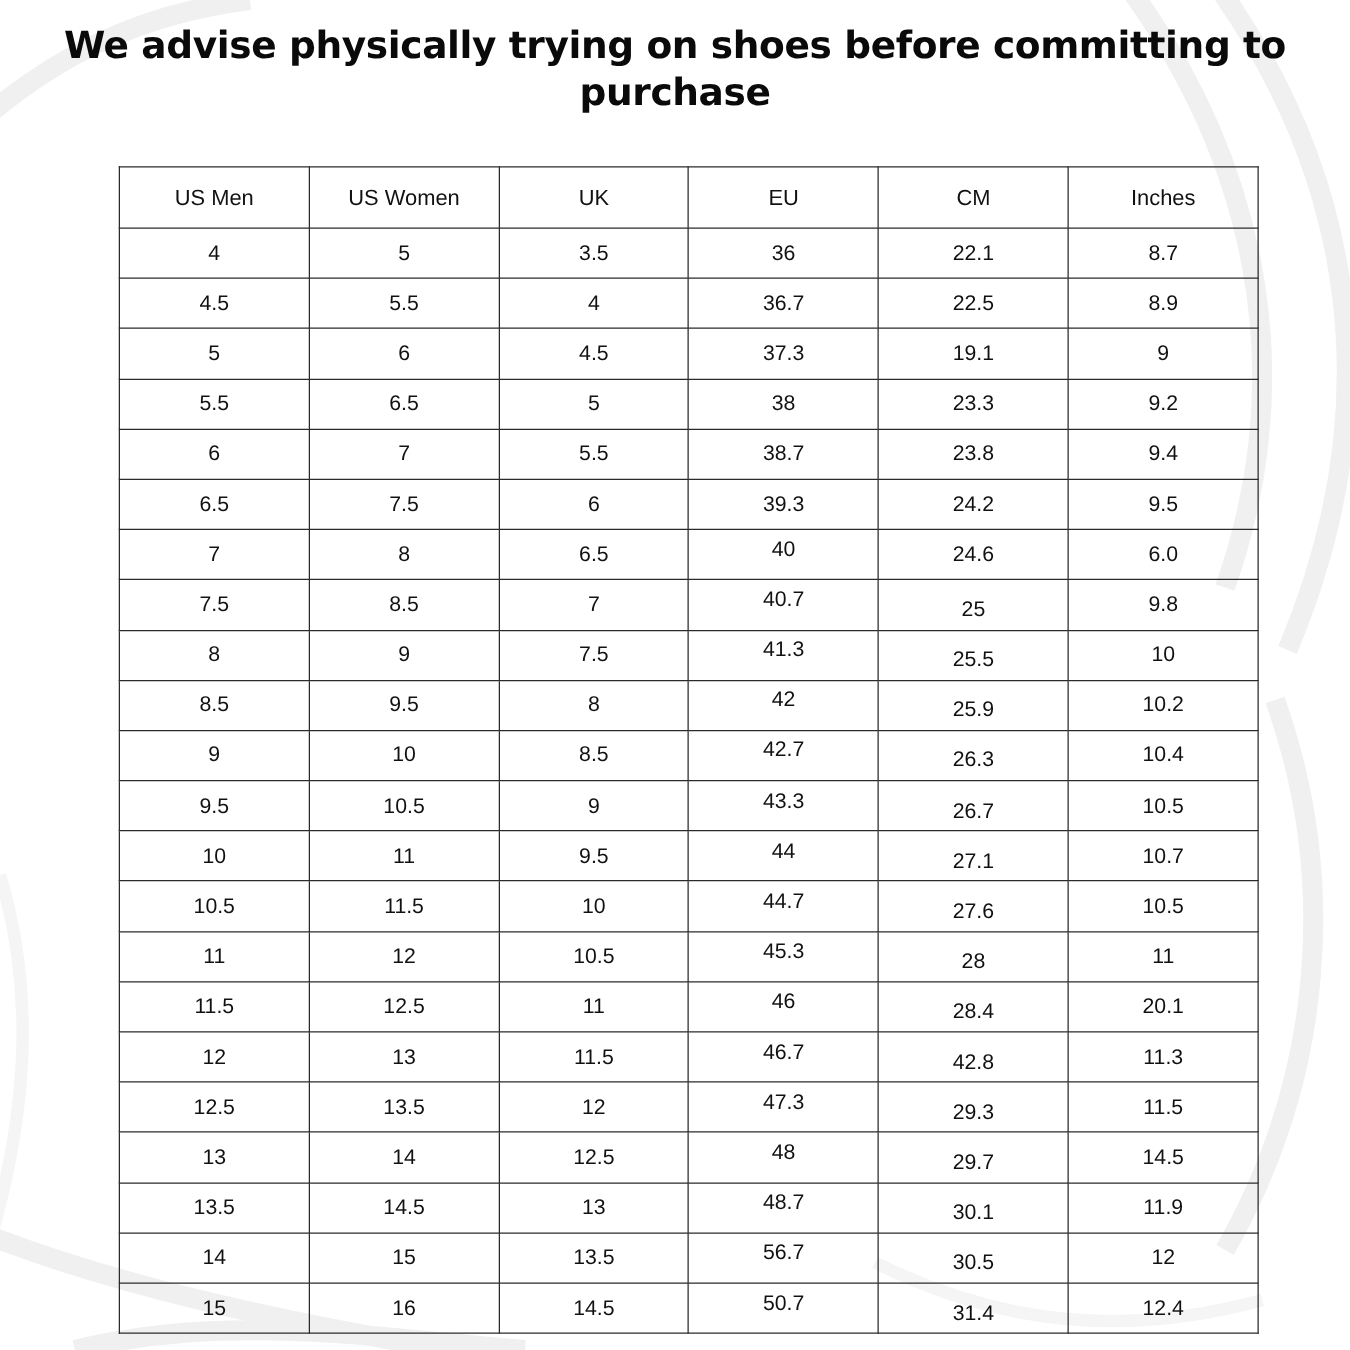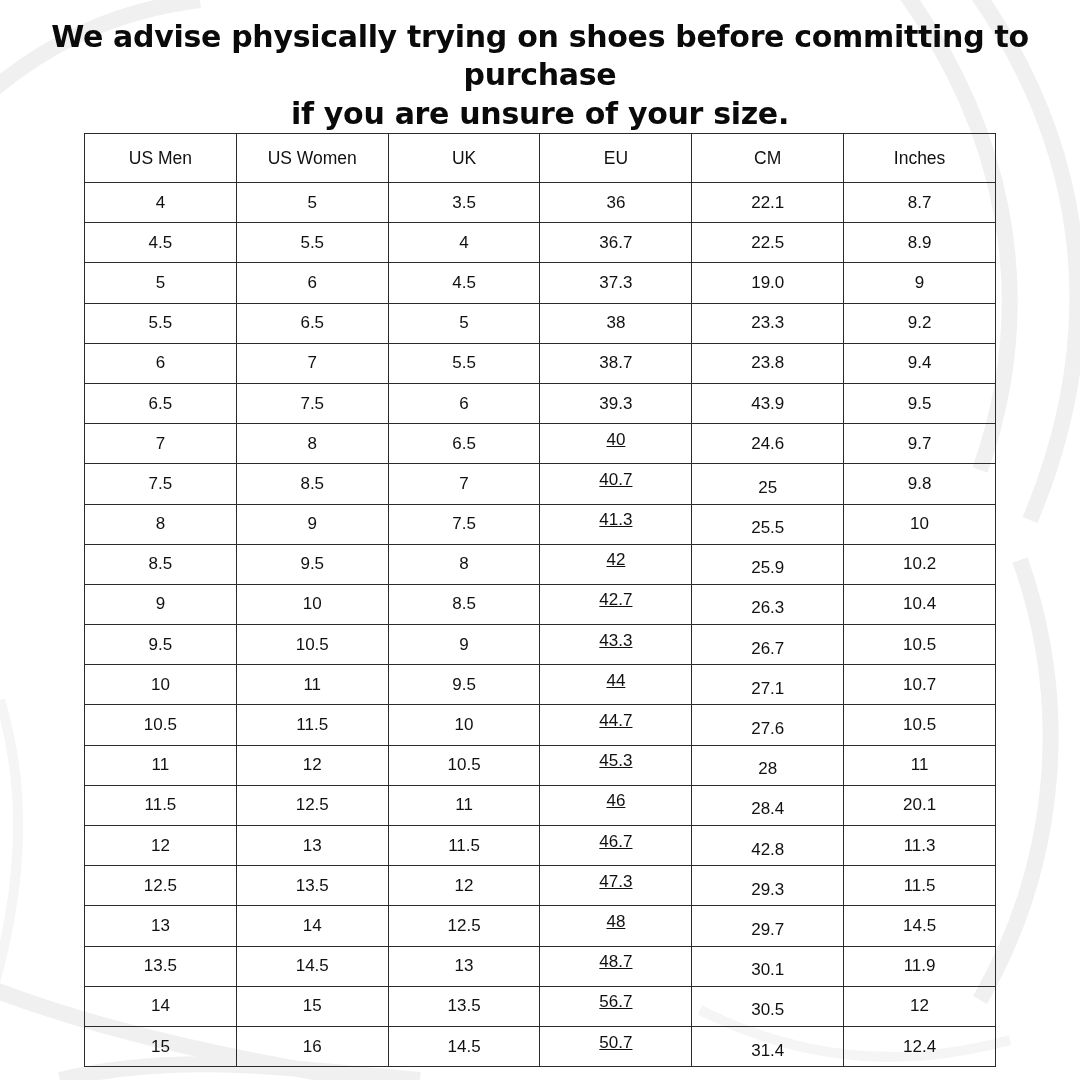--- a/index.html
+++ b/index.html
@@ -42,21 +42,21 @@
     font-weight: bold;
     font-size: 30px;
     line-height: 1.28;
     letter-spacing: -0.3px;
     color: #0a0a0a;
   }
 
   .table-wrap {
     position: absolute;
     top: 133px;
-    left: 84px;
+    left: 95px;
     width: 912px;
   }
 
   table.size-chart {
     border-collapse: collapse;
     width: 912px;
     table-layout: fixed;
   }
 
   table.size-chart th,
@@ -71,21 +71,21 @@
     vertical-align: middle;
     font-family: "Liberation Sans", sans-serif;
   }
 
   table.size-chart thead th {
     height: 48px;
     font-size: 17.5px;
   }
 
   
-  td.nudge-up { position: relative; top: -4px; text-decoration: underline; }
+  td.nudge-up { position: relative; top: -4px; }
   td.nudge-down { position: relative; top: 4px; }
 </style>
 </head>
 <body>
 
 <svg class="bg-deco" width="1080" height="1080" viewBox="0 0 1080 1080" aria-hidden="true">
   <g fill="none" stroke="#f0f0f0" stroke-width="16">
     <path d="M 880 -40 C 1010 120, 1040 300, 980 470"></path>
     <path d="M 960 -30 C 1090 140, 1110 330, 1030 520"></path>
     <path d="M 1020 560 C 1070 700, 1060 860, 980 1000"></path>
@@ -96,21 +96,20 @@
   <g fill="none" stroke="#f5f5f5" stroke-width="10">
     <path d="M 700 1010 C 800 1060, 900 1070, 1010 1040"></path>
     <path d="M 0 700 C 30 800, 20 900, -10 1000"></path>
   </g>
 </svg>
 
 <div class="page">
 
   <div class="headline">
     <div>We advise physically trying on shoes before committing to purchase</div>
-    <div>if you are unsure of your size.</div>
   </div>
 
   <div class="table-wrap">
     <table class="size-chart">
       <thead>
         <tr>
           <th>US Men</th>
           <th>US Women</th>
           <th>UK</th>
           <th>EU</th>
@@ -133,21 +132,21 @@
             <td>4</td>
             <td>36.7</td>
             <td>22.5</td>
             <td>8.9</td>
           </tr>
           <tr>
             <td>5</td>
             <td>6</td>
             <td>4.5</td>
             <td>37.3</td>
-            <td>19.0</td>
+            <td>19.1</td>
             <td>9</td>
           </tr>
           <tr>
             <td>5.5</td>
             <td>6.5</td>
             <td>5</td>
             <td>38</td>
             <td>23.3</td>
             <td>9.2</td>
           </tr>
@@ -157,30 +156,30 @@
             <td>5.5</td>
             <td>38.7</td>
             <td>23.8</td>
             <td>9.4</td>
           </tr>
           <tr>
             <td>6.5</td>
             <td>7.5</td>
             <td>6</td>
             <td>39.3</td>
-            <td>43.9</td>
+            <td>24.2</td>
             <td>9.5</td>
           </tr>
           <tr>
             <td>7</td>
             <td>8</td>
             <td>6.5</td>
             <td class="nudge-up">40</td>
             <td>24.6</td>
-            <td>9.7</td>
+            <td>6.0</td>
           </tr>
           <tr>
             <td>7.5</td>
             <td>8.5</td>
             <td>7</td>
             <td class="nudge-up">40.7</td>
             <td class="nudge-down">25</td>
             <td>9.8</td>
           </tr>
           <tr>

